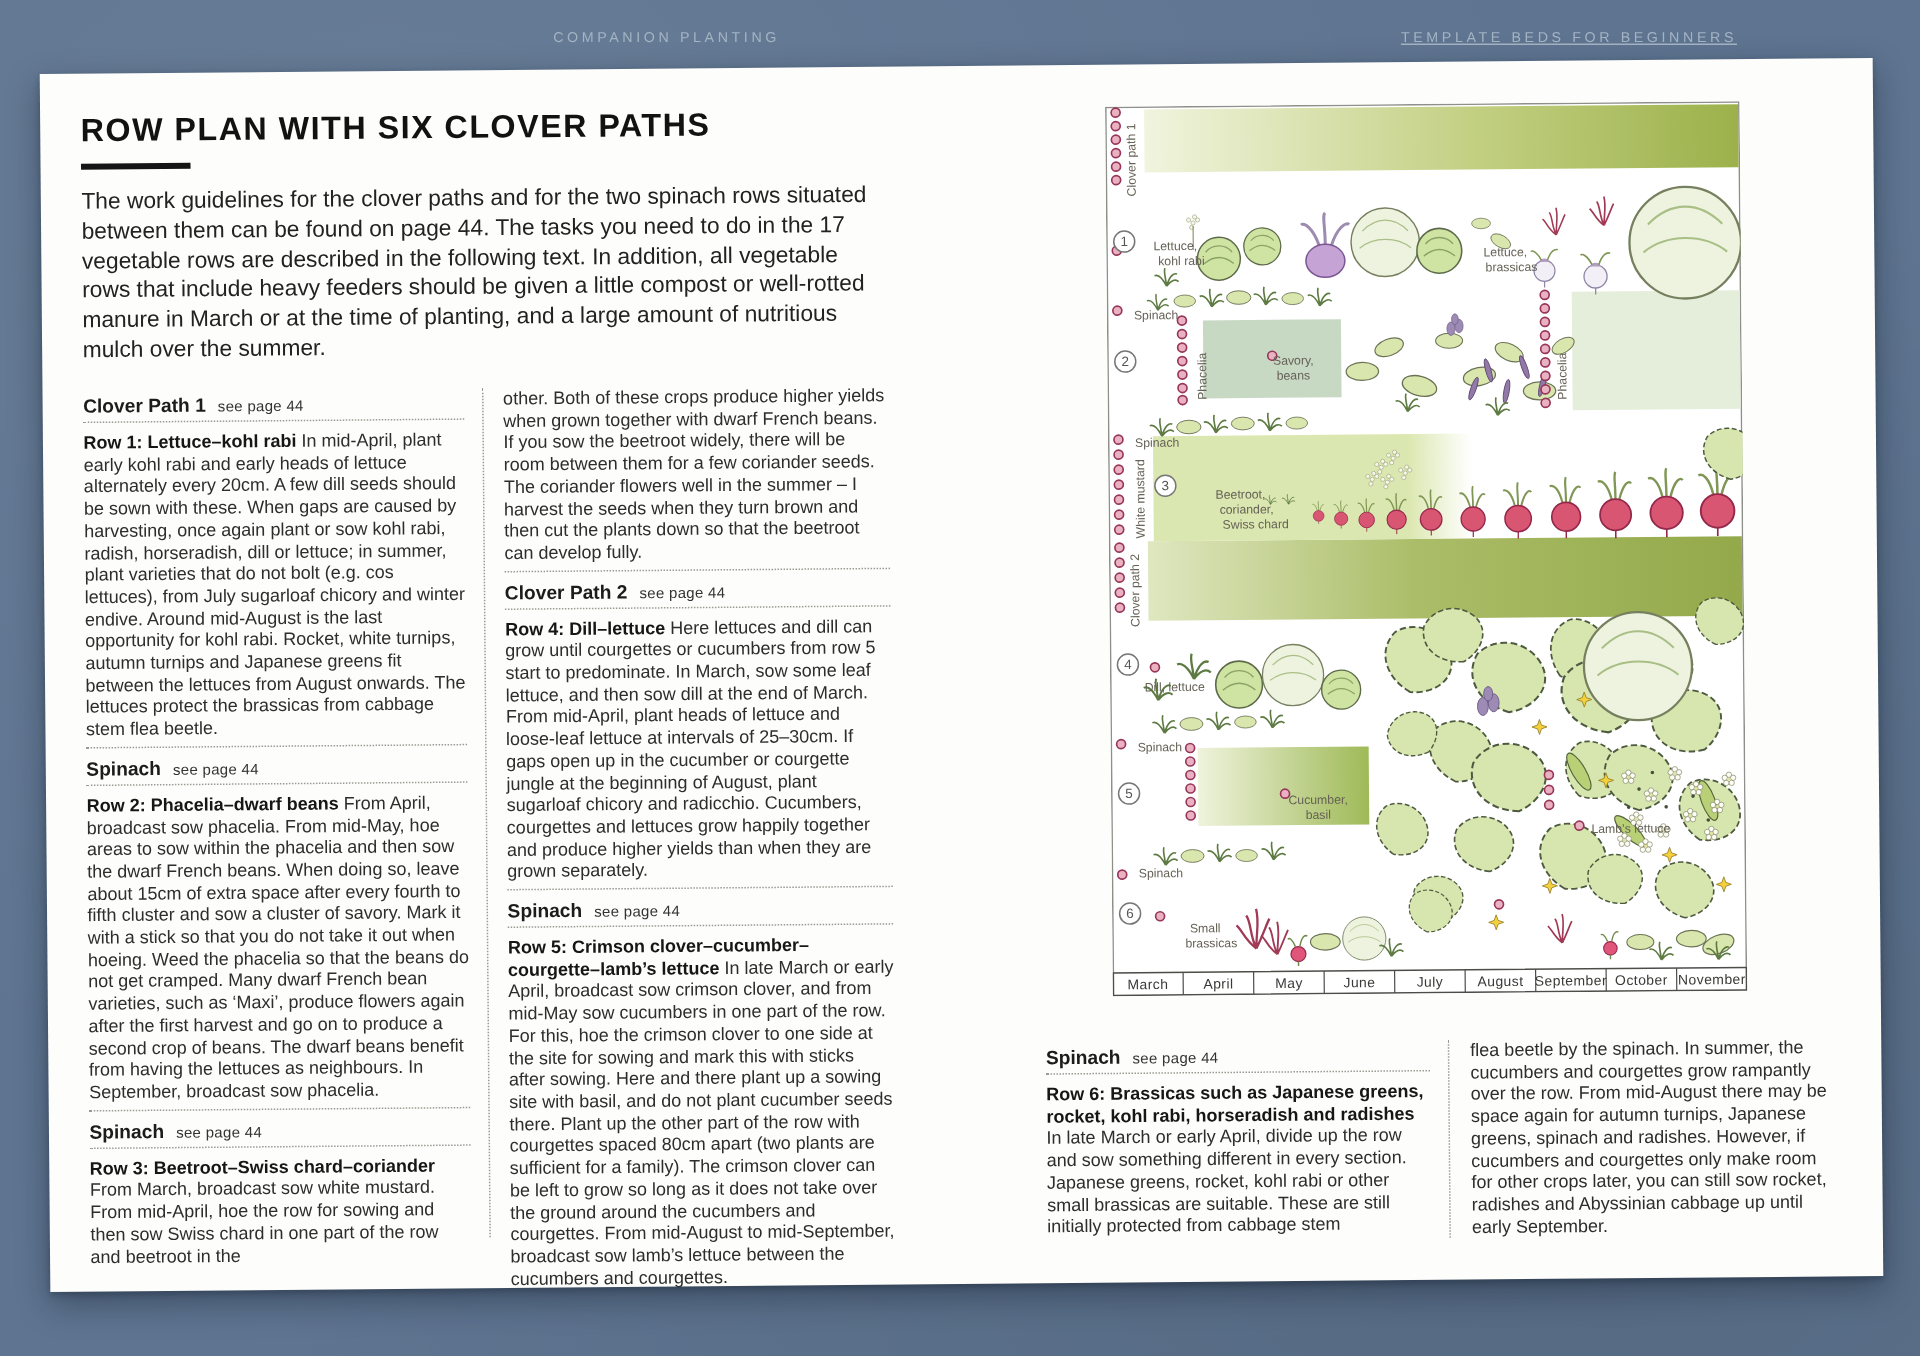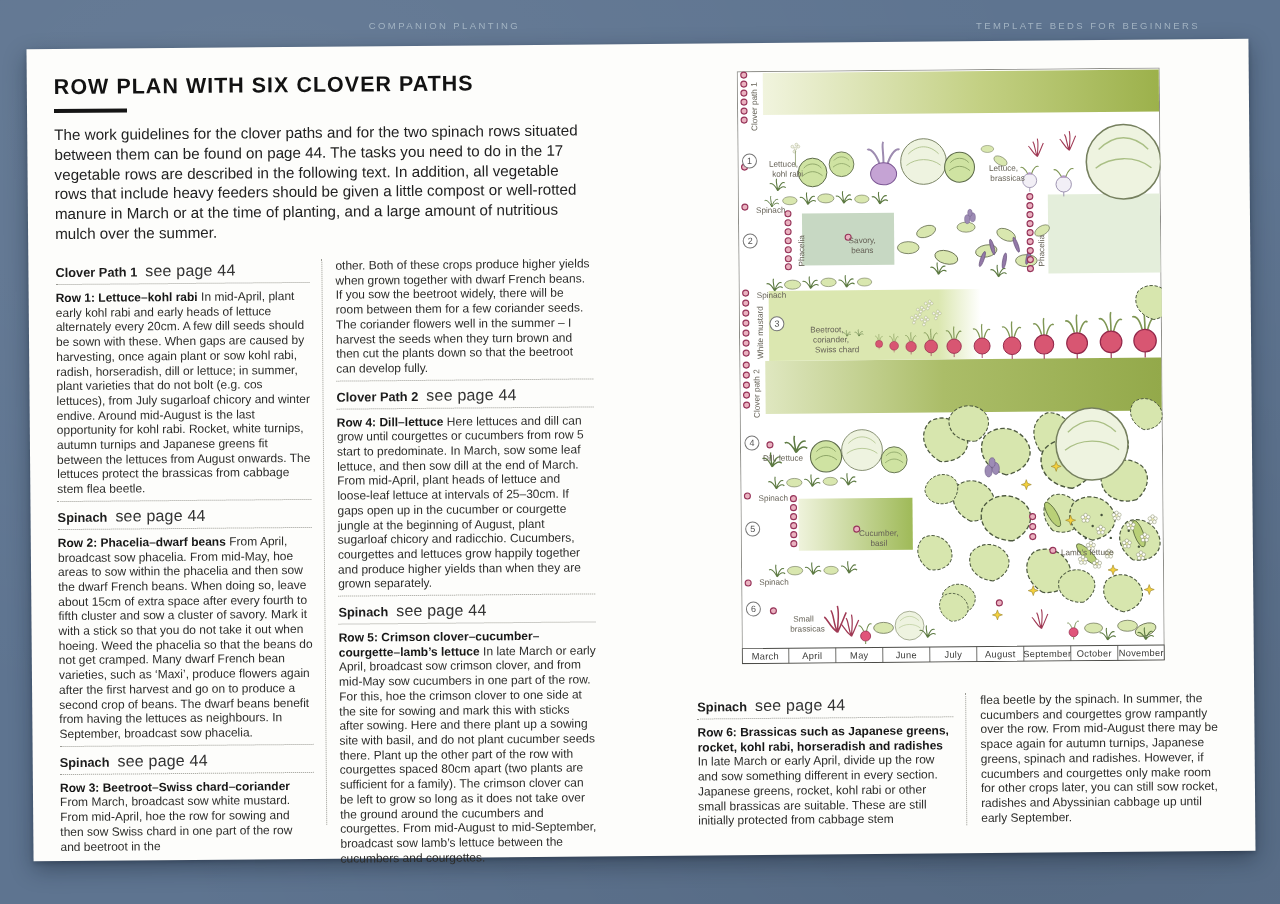--- a/index.html
+++ b/index.html
@@ -3,31 +3,31 @@
 <meta charset="utf-8">
 <style>
   html,body{margin:0;padding:0;width:1280px;height:904px;overflow:hidden;
     font-family:"Liberation Sans",sans-serif;}
   body{background:#5e7490;
     background-image:radial-gradient(ellipse at 20% 15%, rgba(255,255,255,.06), transparent 55%),
                      radial-gradient(ellipse at 80% 85%, rgba(0,0,0,.10), transparent 60%);}
   .hdr{position:absolute;top:20px;font-size:9.5px;letter-spacing:2.4px;color:#a3b4c3;
     text-transform:uppercase;width:400px;text-align:right;}
   #hdr-left{left:120px;}
-  #hdr-right{left:800px;}
+  #hdr-right{left:758px;text-decoration:underline;}
   #paper{position:absolute;left:30px;top:44px;width:1222px;height:812px;background:#fdfdfb;
     transform:rotate(-0.5deg);box-shadow:0 8px 22px rgba(10,20,35,.38), 0 2px 4px rgba(10,20,35,.25);}
   #title{position:absolute;left:27px;top:26px;font-size:21.5px;font-weight:bold;
     letter-spacing:1px;color:#121212;}
   #title-rule{position:absolute;left:27px;top:60px;width:73px;height:3.5px;background:#151515;}
   #intro{position:absolute;left:27px;top:76px;width:537px;font-size:15.2px;line-height:19.8px;color:#222;}
   .col{position:absolute;}
   .crosshead{font-size:12.8px;color:#1c1c1c;margin:2px 0 3px;}
   .crosshead b{font-weight:bold;}
-  .crosshead .note{font-weight:normal;font-size:16px;margin-left:8px;color:#333;letter-spacing:.2px;}
+  .crosshead .note{font-weight:normal;font-size:10px;margin-left:8px;color:#333;letter-spacing:.2px;}
   .rule{border-top:1.6px dotted #9a9a93;margin:3px 0 6px;}
   .para{font-size:12px;line-height:14.7px;color:#2d2d2b;margin:0 0 4px;}
   .para .lead{font-weight:bold;color:#161616;}
   .vdiv{position:absolute;border-left:1.6px dotted #9a9a93;width:0;}
   #illus{position:absolute;left:710px;top:28px;width:423px;height:593px;background:#fff;}
   svg{display:block;}
   svg text{font-family:"Liberation Sans",sans-serif;}
   .ilabel{font-size:8.2px;fill:#63635426;fill:#666257;}
   .ilabel-m{text-anchor:middle;}
   .vlabel{font-size:8.2px;fill:#666257;}

